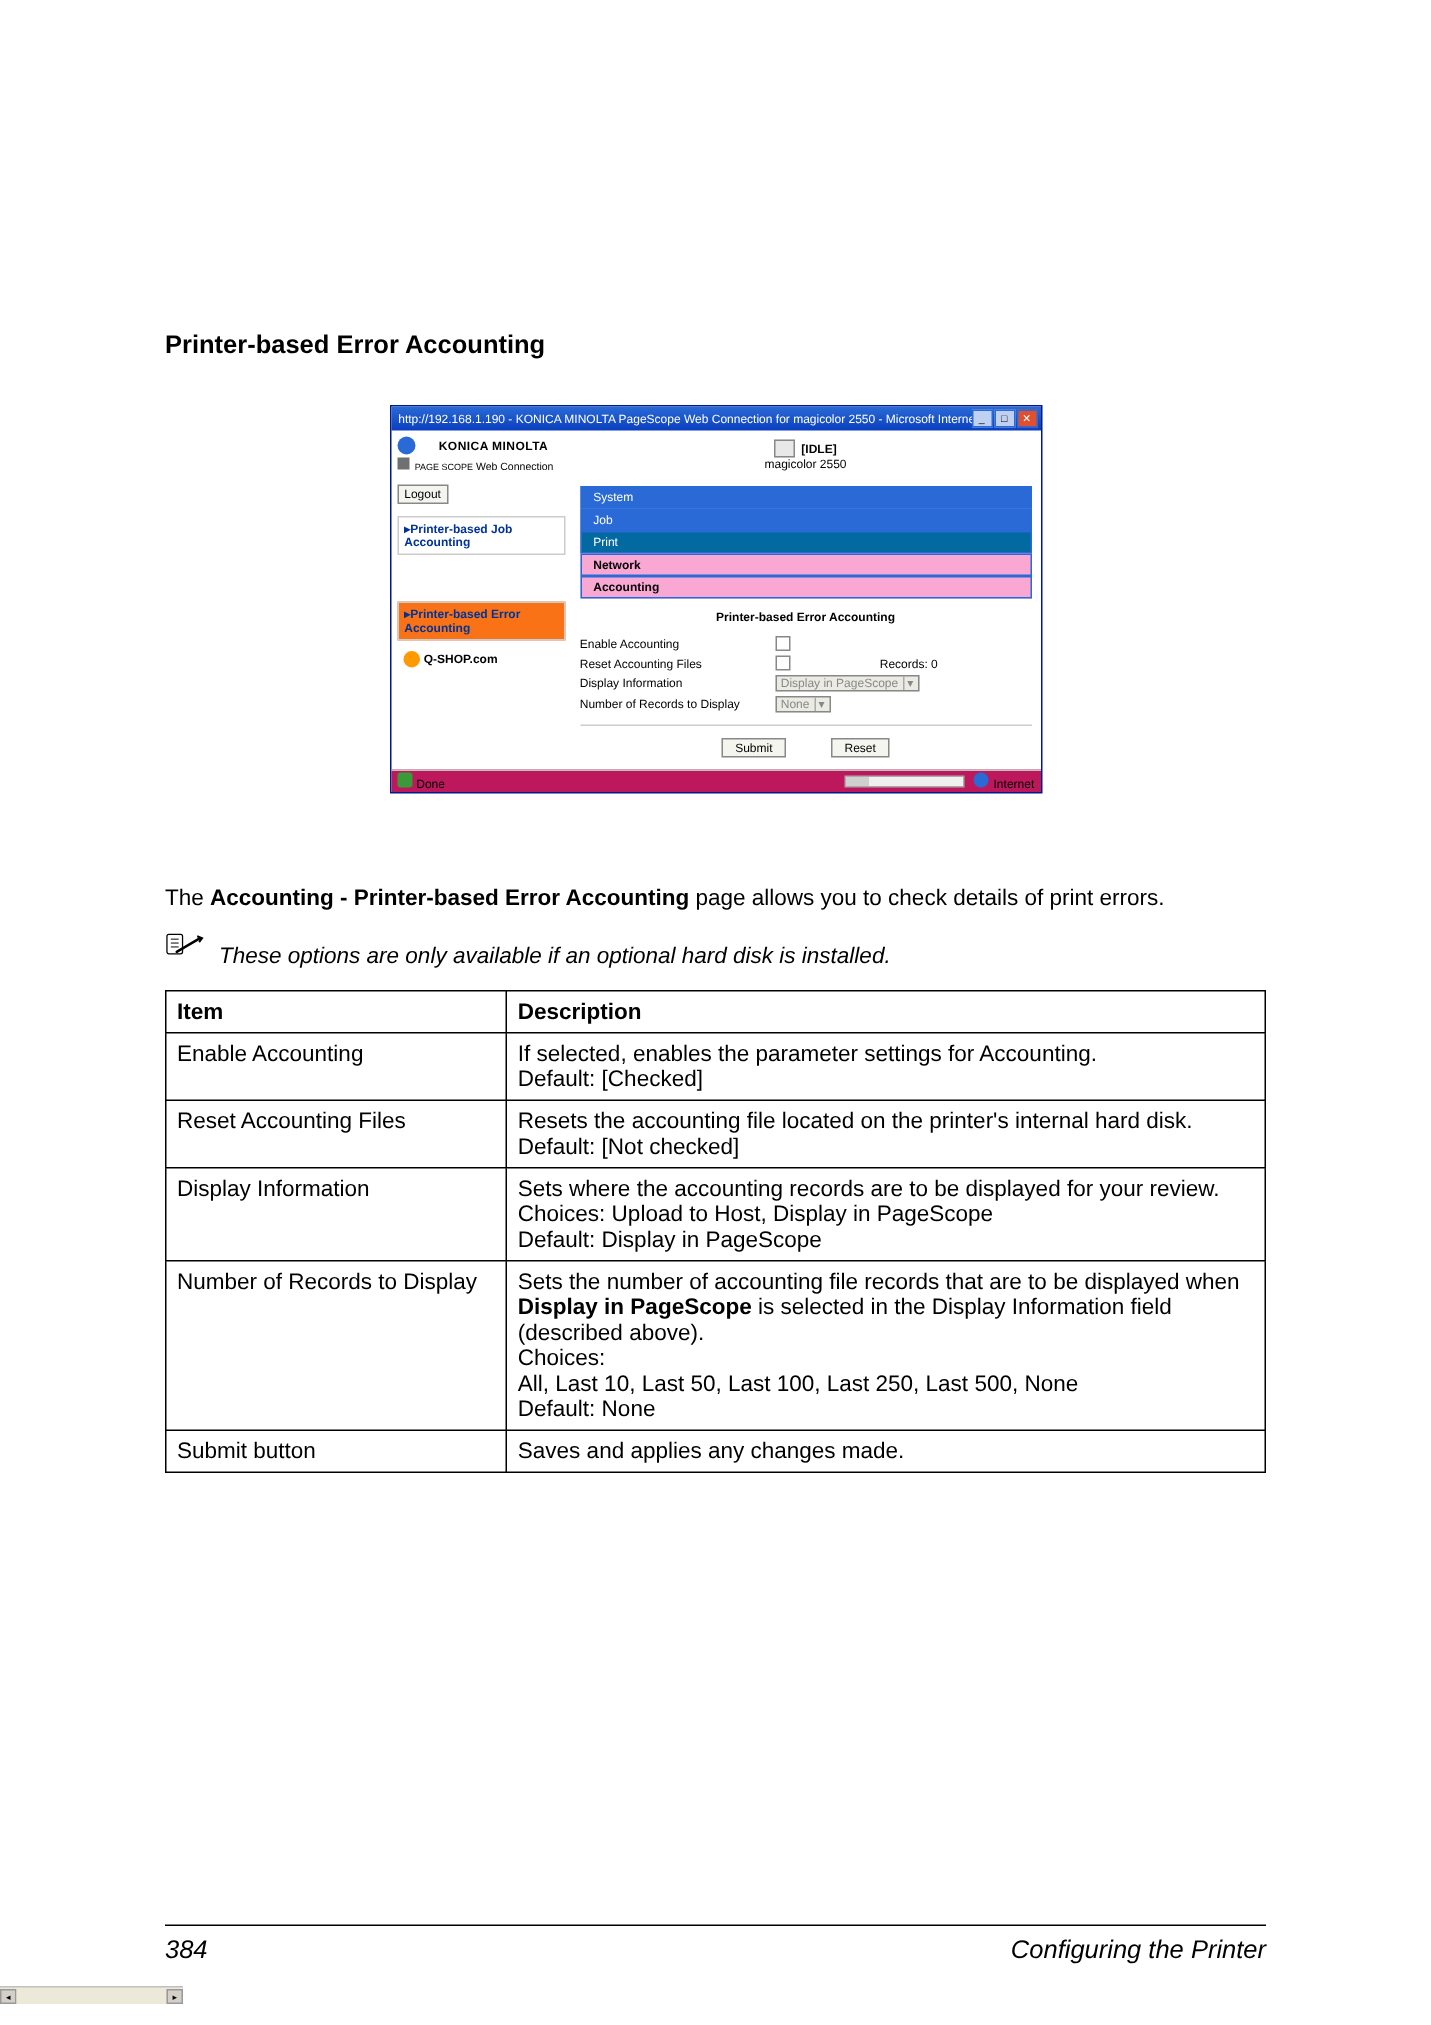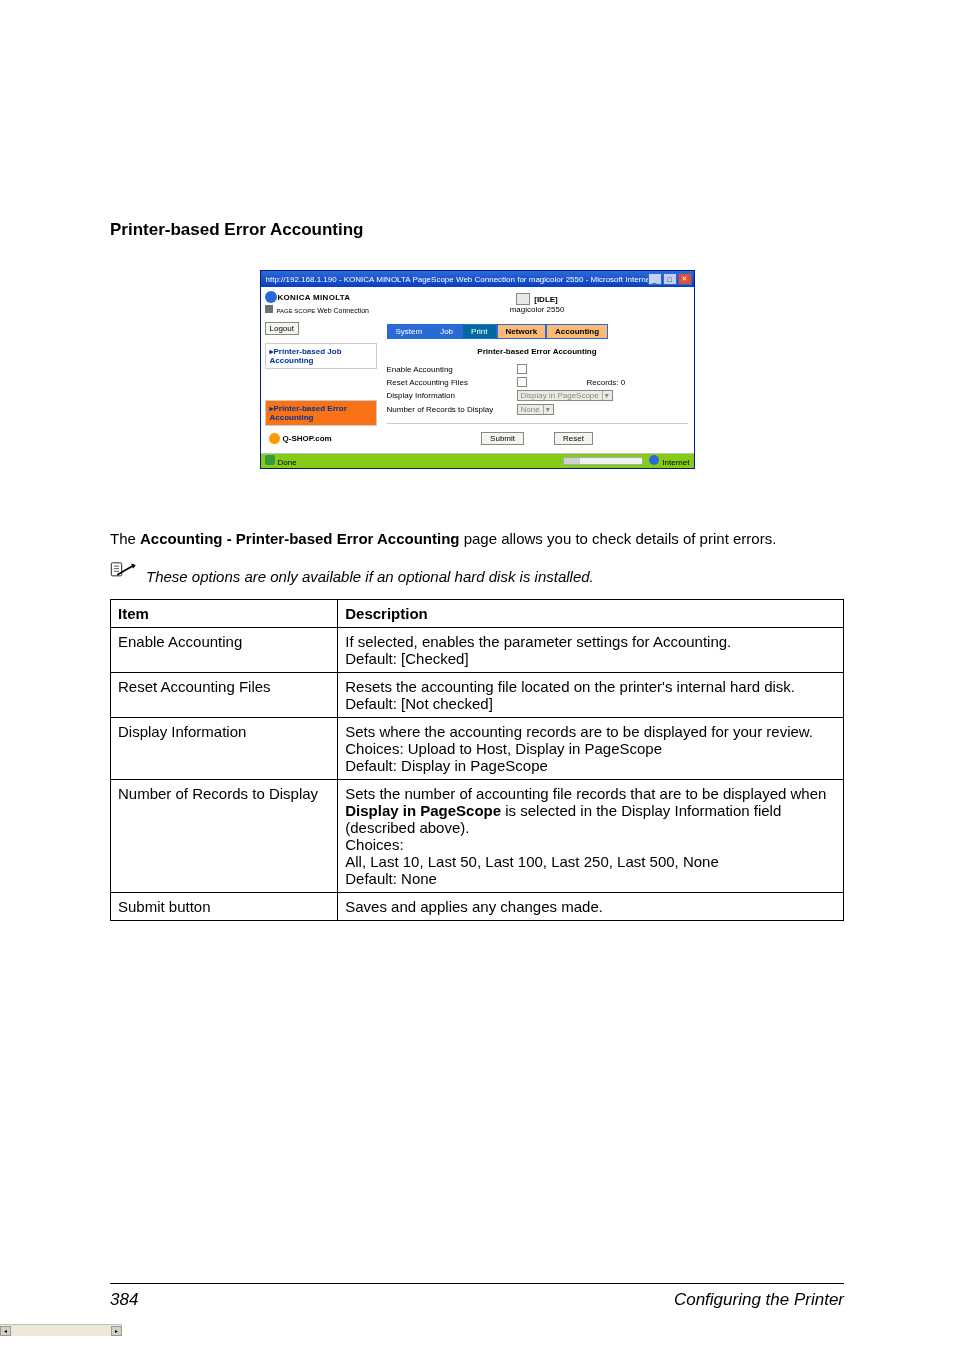--- a/index.html
+++ b/index.html
@@ -54,21 +54,21 @@
     border-bottom:1px solid #c0c0c0;
     position:relative;
   }
   .ss-menubar .help-icon { position:absolute; right:3px; width:10px; height:10px; background:#ffd040; border-radius:2px;}
   .ss-body { display:flex; }
   .ss-left {
     width: 120px;
     border-right:0;
     padding: 4px 4px;
   }
-  .brand-row { display:flex; align-items:center; gap:1px; margin-bottom:2px;}
+  .brand-row { display:flex; align-items:center; gap:16px; margin-bottom:2px;}
   .brand-dot { width:12px; height:12px; border-radius:50%; background:#2a6ad6; display:inline-block;}
   .brand-text { font-size:8px; font-weight:bold; letter-spacing:0.3px;}
   .subbrand { font-size:7px; margin:2px 0 6px 0;}
   .subbrand .sb-dot { width:8px; height:8px; display:inline-block; background:#707070; margin-right:2px;}
   .logout-btn {
     display:inline-block; border:1px solid #888; background:#f5f5f0;
     padding:1px 4px; font-size:8px; margin: 2px 0 8px 0;
   }
   .sidebar-item {
     padding:3px 4px;
@@ -79,41 +79,41 @@
     font-weight:bold;
     background:#fff;
   }
   .sidebar-item.active { background:#f97316;margin-top:31px;}
   .qshop { margin-top:4px; padding:3px 4px; display:flex; align-items:center; gap:3px;}
   .qshop .q-ico { width:11px; height:11px; background:#ff9900; border-radius:50%; display:inline-block;}
   .ss-right { flex:1; padding: 6px 6px 2px 6px; position:relative;}
   .header-row { display:flex; justify-content:space-between; align-items:center; margin-bottom:10px;flex-direction:column;}
   .idle-group { display:flex; align-items:center; gap:4px;}
   .printer-ico { width:14px; height:12px; border:1px solid #888; background:#e8e8e8;}
-  .tabs { display:flex; gap:0; margin-bottom:8px;}
+  .tabs { display:flex; gap:0; margin-bottom:8px;flex-direction:column;}
   .tab {
     padding:2px 8px; font-size:8px; border:1px solid #2a6ad6;
   }
   .tab.blue   { background:#2a6ad6; color:#fff;}
   .tab.red    { background:#0369a1; color:#fff;}
-  .tab.yellow { background:#fdba74; color:#000; font-weight:bold;}
+  .tab.yellow { background:#f9a8d4; color:#000; font-weight:bold;}
   .panel-title { text-align:center; font-weight:bold; font-size:8px; margin-bottom:8px;}
   .form-area { font-size:8px; }
   .form-row { display:flex; align-items:center; margin-bottom:3px;}
   .form-label { flex:0 0 130px;}
   .chk { width:10px; height:10px; border:1px solid #888; display:inline-block; background:#fff;}
   .recno { margin-left:60px;}
   .sel { border:1px solid #888; background:#ebebe4; color:#888; padding:0 3px; display:inline-block;}
   .sel .arrow { border-left:1px solid #aaa; margin-left:3px; padding-left:2px;}
   .hr { border-top:1px solid #ccc; margin: 8px 0;}
   .btn-row { display:flex; justify-content:center; gap:30px; margin: 4px 0 6px 0;}
   .bbtn { border:1px solid #888; background:#f5f5f0; padding:1px 8px; font-size:8px;}
   .ss-status {
     border-top:1px solid #c0c0c0;
-    background:#84cc16;
+    background:#be185d;
     display:flex; align-items:center; justify-content:space-between;
     padding:1px 4px; font-size:8px;
   }
   .ss-scroll-horiz { position:absolute; bottom:14px; left:0; width:122px; height:12px; background:#ece9d8; border-top:1px solid #c0c0c0; display:flex; align-items:center;}
   .ss-scroll-horiz .arrow { width:11px; height:10px; background:#d4d0c8; border:1px solid #999; display:flex; align-items:center; justify-content:center; font-size:6px;}
   .ss-scroll-horiz .track { flex:1; height:10px; background:#ece9d8;}
   .ss-status .done-ico { width:10px; height:10px; display:inline-block; background:#3a9a3a; border-radius:2px; margin-right:3px;}
   .ss-status .net-ico  { width:10px; height:10px; display:inline-block; background:#2a6ad6; border-radius:50%; margin-right:3px;}
   .ss-status .prog { width:80px; height:8px; border:1px solid #aaa; display:inline-block; margin-right:6px; background:linear-gradient(90deg,#d0d0d0 20%, #f0f0f0 20%);}
   .intro { font-size:15px; line-height:1.35; margin-bottom:10px;}

